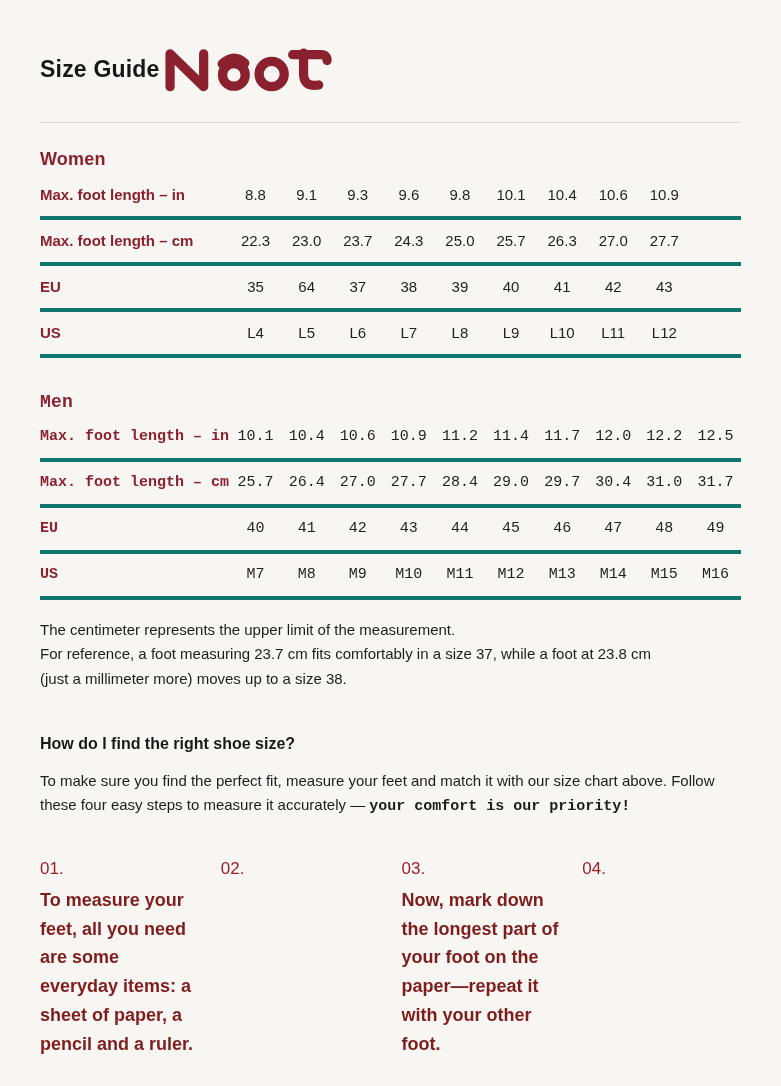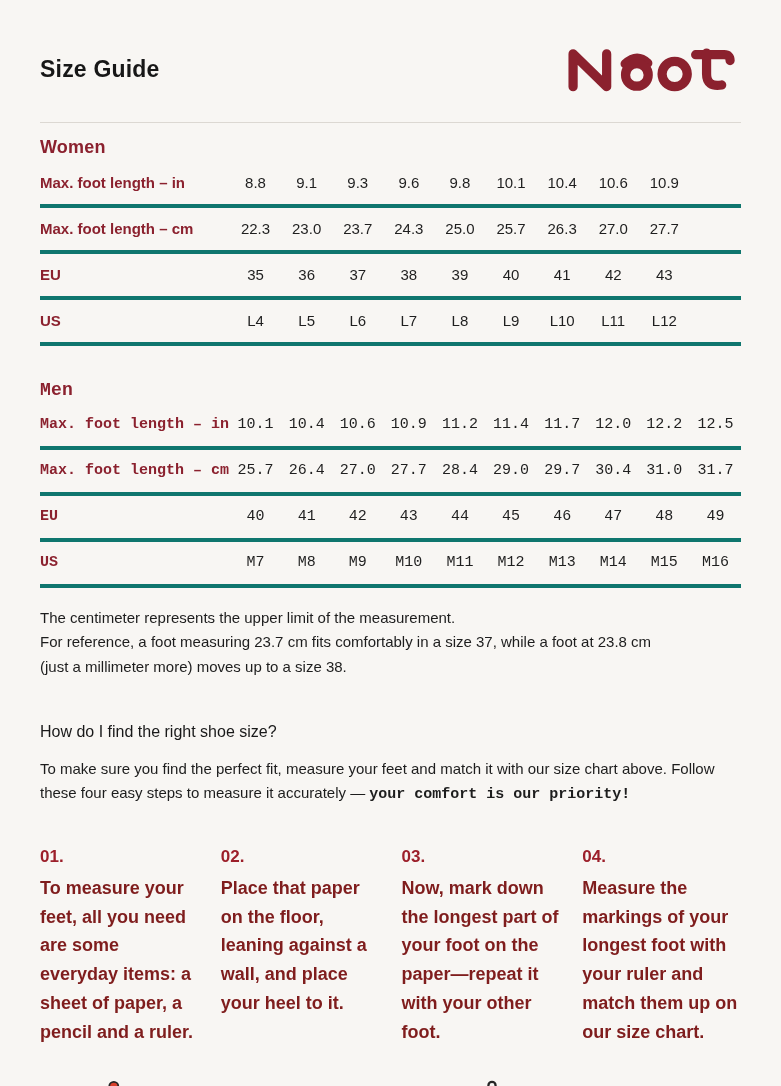--- a/index.html
+++ b/index.html
@@ -7,59 +7,59 @@
   body {
     height:1086px;
     background:#f8f6f3;
     font-family:"Liberation Sans","DejaVu Sans",sans-serif;
     color:#1d1d1d;
     overflow:hidden;
   }
   .page { padding:42px 40px 0 40px; }
 
   
-  .header { display:flex; justify-content:space-between; align-items:center; }
+  .header { display:flex; align-items:center; }
   .page-title { font-size:23px; font-weight:600; letter-spacing:.2px; color:#171717; }
   .logo svg { display:block; }
   .header-divider { border:none; border-top:1px solid #dcd8d2; margin-top:26px; }
 
   
   .section-heading {
     color:#8b212e; font-size:18px; font-weight:700; letter-spacing:.2px;
-    margin-top:14px; margin-bottom:4px;
+    margin-top:26px; margin-bottom:4px;
   }
   .size-table { width:100%; }
   .size-row {
     display:grid;
     grid-template-columns:190px repeat(10,1fr);
     align-items:center;
     padding:12px 0 13px 0;
     border-bottom:4px solid #0f766e;
   }
   .row-label { color:#8b212e; font-size:15px; font-weight:600; }
   .size-cell { text-align:center; font-size:15px; font-weight:500; color:#1f1f1f; }
 
   .men-block { margin-top:34px;font-family:Liberation Mono, monospace; }
 
   
   .notes { margin-top:18px; font-size:15px; line-height:1.62; color:#1d1d1d; max-width:690px; }
 
   
-  .howto-heading { margin-top:44px; font-size:16px; font-weight:400; color:#191919; }
+  .howto-heading { margin-top:44px; font-size:16px; font-weight:700; color:#191919; }
   .howto-intro { margin-top:16px; font-size:15px; line-height:1.6; max-width:680px; color:#1d1d1d; }
   .howto-intro b { font-weight:700;font-family:Liberation Mono, monospace; }
 
   
   .steps-grid {
     margin-top:40px;
     display:grid;
     grid-template-columns:repeat(4,1fr);
     column-gap:22px;
   }
-  .step-number { color:#9c1f2a; font-size:17px; font-weight:700; margin-bottom:7px; }
+  .step-number { color:#9c1f2a; font-size:17px; font-weight:400; margin-bottom:7px; }
   .step-text { font-size:18px; font-weight:600; line-height:1.6; color:#7f1d1d; }
 
   .icons-grid {
     margin-top:26px;
     display:grid;
     grid-template-columns:repeat(4,1fr);
     column-gap:22px;
   }
   .icon-cell svg { display:block; }
 </style>
@@ -110,21 +110,21 @@
           <div class="size-cell">25.0</div>
           <div class="size-cell">25.7</div>
           <div class="size-cell">26.3</div>
           <div class="size-cell">27.0</div>
           <div class="size-cell">27.7</div>
           <div class="size-cell"></div>
         </div>
         <div class="size-row">
           <div class="row-label">EU</div>
           <div class="size-cell">35</div>
-          <div class="size-cell">36</div>
+          <div class="size-cell">64</div>
           <div class="size-cell">37</div>
           <div class="size-cell">38</div>
           <div class="size-cell">39</div>
           <div class="size-cell">40</div>
           <div class="size-cell">41</div>
           <div class="size-cell">42</div>
           <div class="size-cell">43</div>
           <div class="size-cell"></div>
         </div>
         <div class="size-row">
@@ -212,29 +212,27 @@
     <span>To make sure you find the perfect fit, measure your feet and match it with our size chart above. Follow these four easy steps to measure it accurately — </span><b>your comfort is our priority!</b>
   </div>
 
   <div class="steps-grid">
     <div class="step">
       <div class="step-number">01.</div>
       <div class="step-text">To measure your feet, all you need are some everyday items: a sheet of paper, a pencil and a ruler.</div>
     </div>
     <div class="step">
       <div class="step-number">02.</div>
-      <div class="step-text">Place that paper on the floor, leaning against a wall, and place your heel to it.</div>
     </div>
     <div class="step">
       <div class="step-number">03.</div>
       <div class="step-text">Now, mark down the longest part of your foot on the paper—repeat it with your other foot.</div>
     </div>
     <div class="step">
       <div class="step-number">04.</div>
-      <div class="step-text">Measure the markings of your longest foot with your ruler and match them up on our size chart.</div>
     </div>
   </div>
 
   <div class="icons-grid">
 
     <div class="icon-cell">
       <svg width="108" height="122" viewBox="0 0 120 128">
         <g fill="none" stroke="#262626" stroke-width="3" stroke-linejoin="round" stroke-linecap="round">
           <path d="M32 22 H66 V114 H24 Q12 114 12 102 V42 Z"></path>
           <path d="M12 42 L32 22 L32 42 Z" fill="#d8402c"></path>

